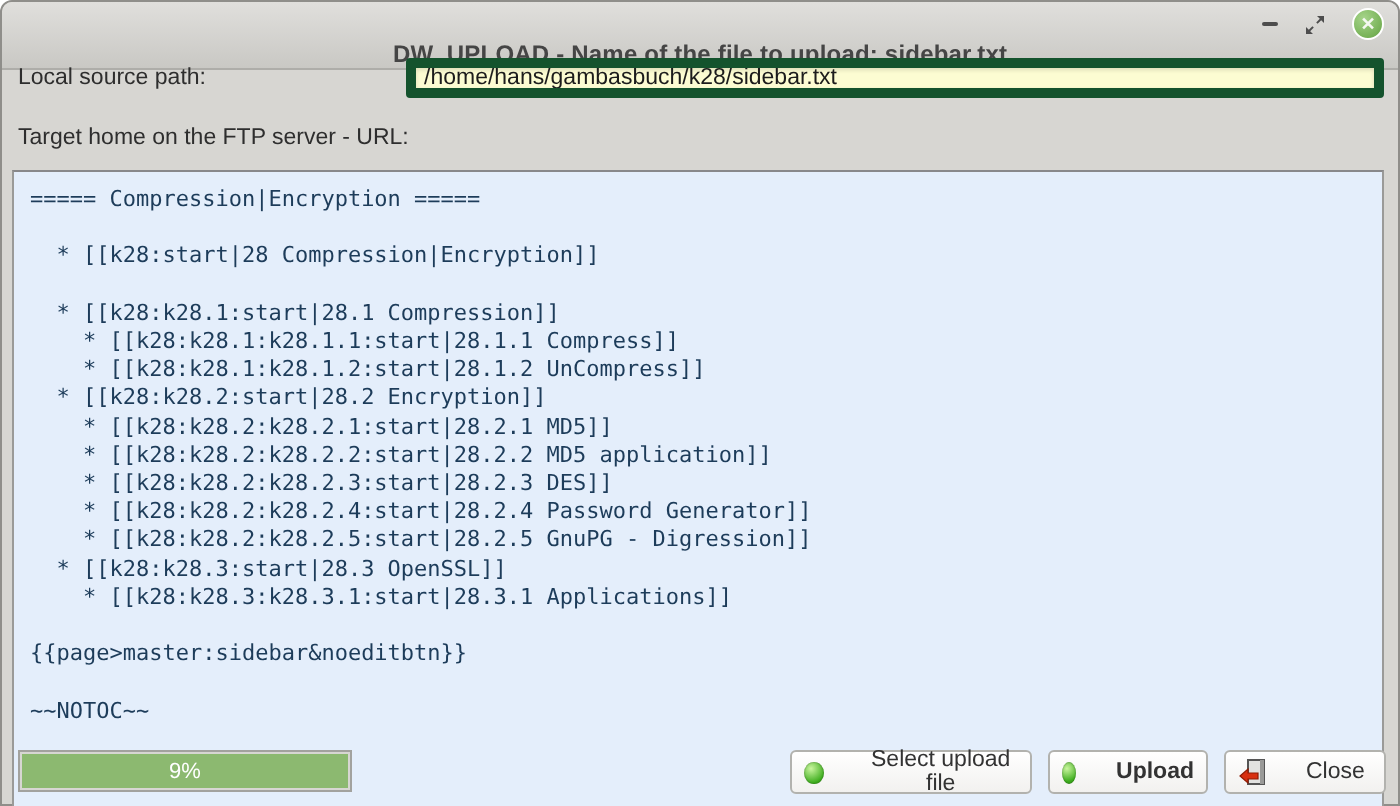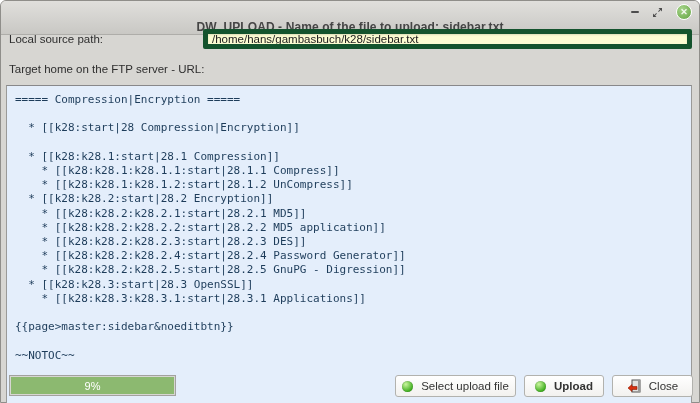--- a/index.html
+++ b/index.html
@@ -88,21 +88,21 @@
   }
   .status-text {
     position: absolute; left: 185px; top: 380px;
     font-size: 11.5px; color: #333333;
   }
 
   .btn {
     position: absolute; top: 374px; height: 22px;
     border: 1px solid #b2b2ae; border-radius: 3px;
     background: linear-gradient(#ffffff, #f2f1ef);
-    display: flex; align-items: center; justify-content: center; gap: 8px;
+    display: flex; align-items: center; justify-content: flex-start; gap: 20px;
     font-size: 11.5px; color: #333333; cursor: default;
   }
   .btn-select { left: 394px; width: 121px; }
   .btn-upload { left: 523px; width: 80px; font-weight: bold; }
   .btn-close  { left: 611px; width: 81px; }
   .orb {
     width: 11px; height: 11px; border-radius: 50%;
     background: radial-gradient(circle at 35% 30%, #c9f59e, #3fae1f 70%, #2c8c12);
     box-shadow: inset 0 0 1px rgba(0,0,0,0.4);
   }

